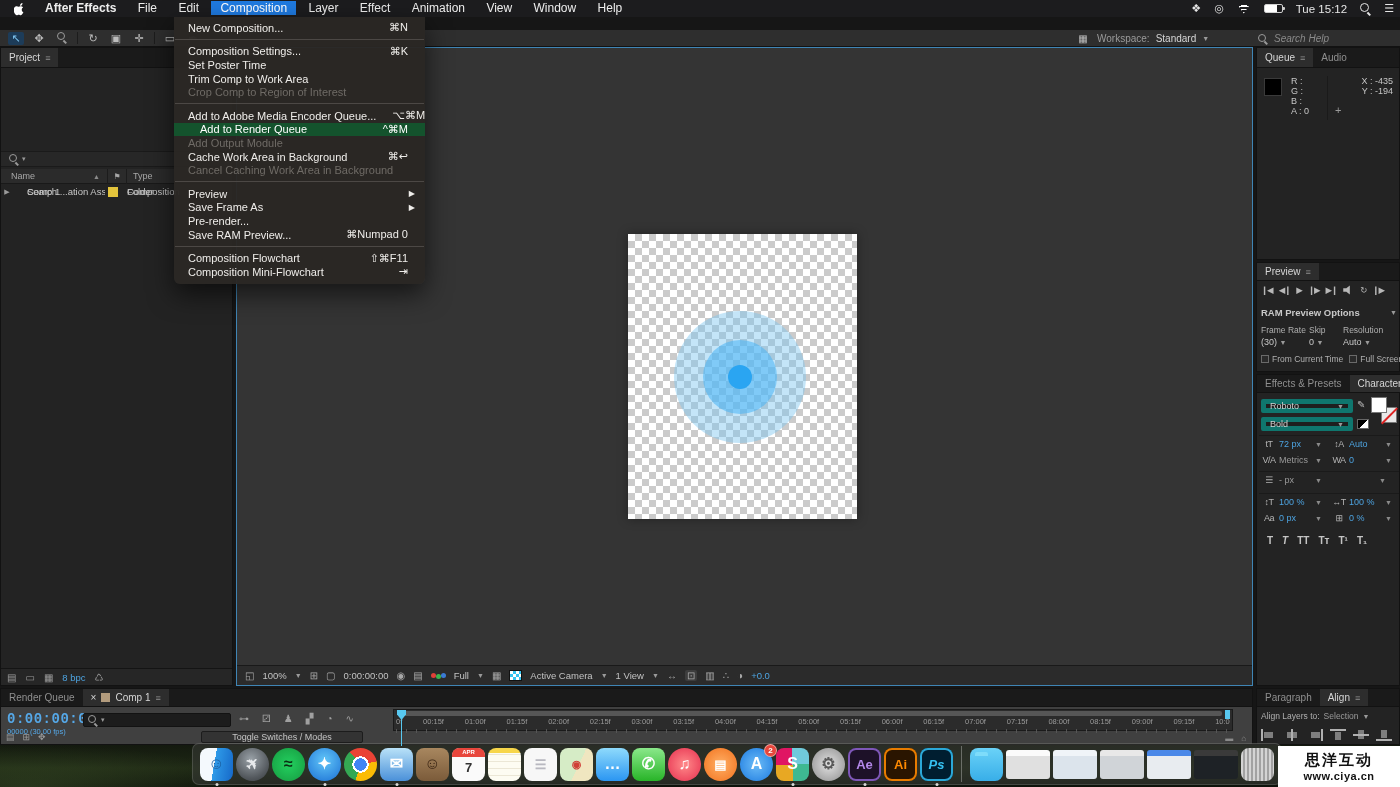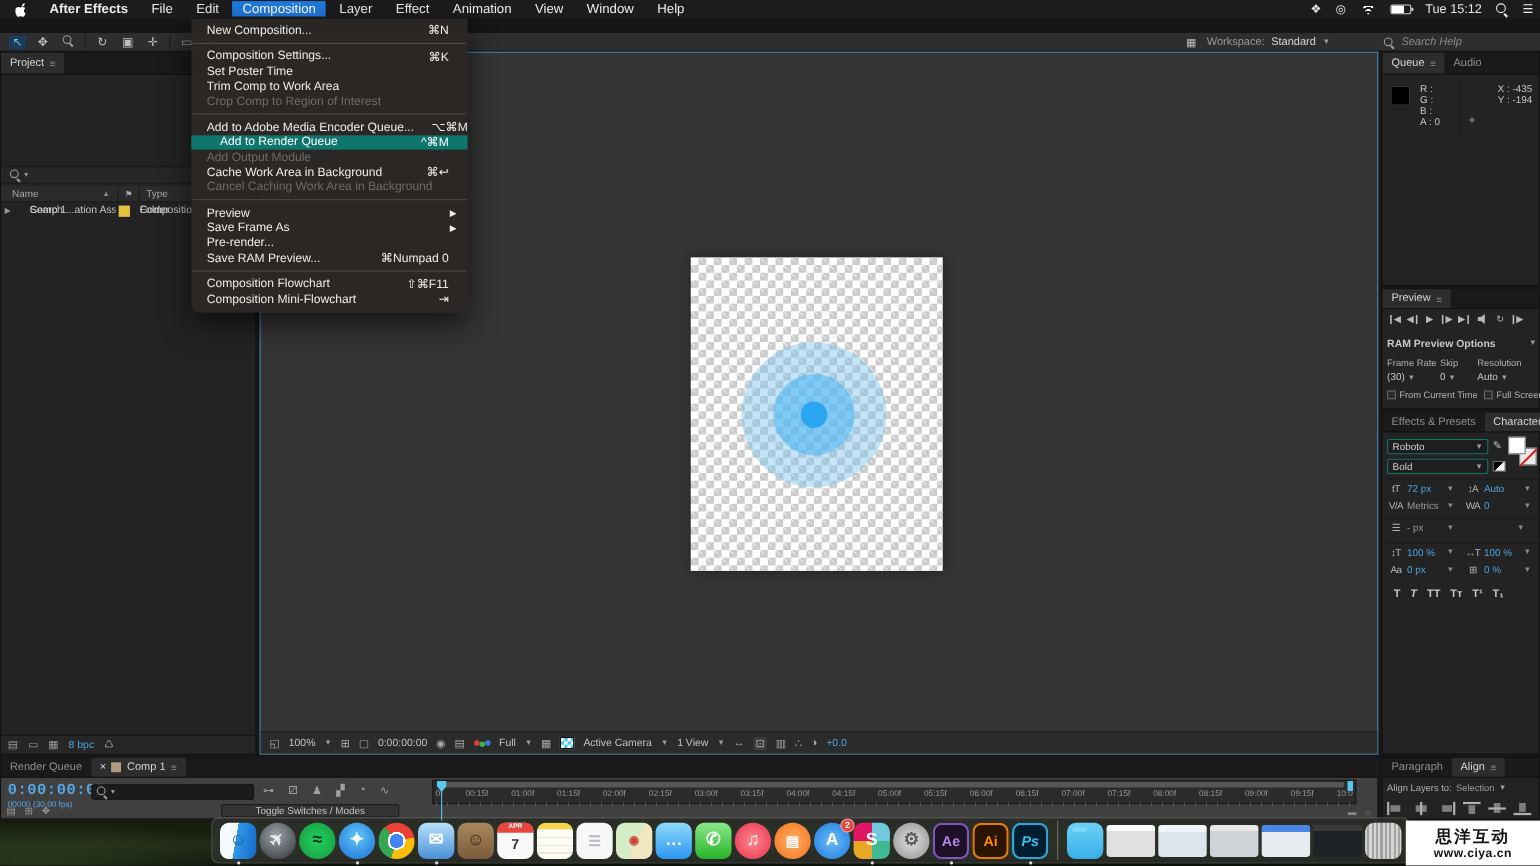--- a/index.html
+++ b/index.html
@@ -104,21 +104,21 @@
   #pv-labels { position:absolute; left:4px; top:62px; width:136px; font-size:8.5px; color:#b0b0b0; display:flex; }
   #pv-labels span:nth-child(1){ width:48px; } #pv-labels span:nth-child(2){ width:34px; } 
   #pv-vals { position:absolute; left:4px; top:74px; width:136px; font-size:9px; color:#c8c8c8; display:flex; align-items:center; }
   #pv-vals .g1 { width:48px; } #pv-vals .g2 { width:34px; }
   #pv-checks { position:absolute; left:4px; top:91px; width:140px; display:flex; gap:6px; font-size:8.5px; color:#b0b0b0; white-space:nowrap; overflow:hidden; }
   .cbx { width:8px; height:8px; border:1px solid #6a6a6a; background:#2a2a2a; display:inline-block; margin-right:3px; flex:none; }
   .chkitem { display:flex; align-items:center; }
 
   
   #char-panel { left:1256px; top:374px; width:144px; height:312px; }
-  .cfield { background:#1e1e1e; border:1px solid #0f766e; border-radius:2px; height:14px; display:flex; align-items:center; justify-content:space-between; padding:0 4px; font-size:9px; color:#d0d0d0; }
+  .cfield { background:#1e1e1e; border:5px solid #0f766e; border-radius:2px; height:14px; display:flex; align-items:center; justify-content:space-between; padding:0 4px; font-size:9px; color:#d0d0d0; }
   #char-font { position:absolute; left:4px; top:24px; width:92px; }
   #char-style { position:absolute; left:4px; top:42px; width:92px; }
   #char-eyed { position:absolute; left:100px; top:24px; font-size:10px; color:#b8b8b8; }
   #char-swatches { position:absolute; left:114px; top:22px; width:26px; height:26px; }
   #sw-stroke { position:absolute; right:0; bottom:0; width:16px; height:16px; background:#e8e8e8; border:1px solid #777; }
   #sw-stroke::after { content:""; position:absolute; left:-1px; top:-1px; width:22px; height:1.5px; background:#d22; transform:rotate(-45deg); transform-origin:0 0; top:15px; }
   #sw-fill { position:absolute; left:0; top:0; width:16px; height:16px; background:#fff; border:1px solid #777; }
   #char-bw { position:absolute; left:100px; top:44px; width:12px; height:10px; background:linear-gradient(135deg,#000 0 50%,#fff 50%); border:1px solid #666; }
   .crow { position:absolute; width:140px; left:2px; display:flex; align-items:center; font-size:9px; }
   .cic { width:20px; color:#b4b4b4; font-size:9px; text-align:center; flex:none; letter-spacing:-0.5px; }
@@ -161,21 +161,21 @@
   #tl-bottom { position:absolute; left:0; bottom:0; width:1251px; height:14px; display:flex; align-items:center; gap:8px; padding:0 5px; font-size:9px; color:#9a9a9a; }
   #toggle-btn { position:absolute; left:200px; bottom:1px; width:162px; height:12px; background:#333; border:1px solid #1c1c1c; border-radius:2px; font-size:9px; color:#c4c4c4; text-align:center; line-height:11px; }
   #tl-bot-right { position:absolute; right:6px; bottom:1px; display:flex; gap:8px; font-size:8px; color:#8a8a8a; }
 
   
   #comp-menu { position:absolute; left:174px; top:17px; width:251px; background:rgba(42,39,36,0.97); border-radius:0 0 6px 6px; box-shadow:0 10px 26px rgba(0,0,0,.6); padding:4px 0 5px; z-index:50; }
   .mi { display:flex; align-items:center; height:13.6px; padding:0 10px 0 14px; font-size:11px; color:#efedea; }
   .mi-l { flex:1; white-space:nowrap; }
   .mi-s { margin-left:16px; white-space:nowrap; }
   .mi-a { width:7px; text-align:right; font-size:8px; }
-  .mi.hl { background:#0f766e; color:#fff;padding-left:26px; }
+  .mi.hl { background:#14532d; color:#fff;padding-left:26px; }
   .mi.dis { color:#6f6b66; }
   .mi.sep { height:1px; background:#4c4845; margin:4.5px 1px; padding:0; }
 
   
   #dock-strip { position:absolute; left:0; top:745px; width:1400px; height:42px; background:linear-gradient(180deg,#141a0f,#1d2714 55%,#0c110a); }
   #dock-strip::before { content:""; position:absolute; left:0; top:0; width:260px; height:42px; background:radial-gradient(ellipse at 10% 100%, rgba(90,120,60,.35), rgba(0,0,0,0) 70%); }
   #dockbar { position:absolute; left:192px; bottom:2px; height:42px; background:rgba(58,60,56,.55); border:1px solid rgba(255,255,255,.14); border-radius:7px; display:flex; align-items:center; padding:0 7px; gap:3px; }
   .dock-item { width:33px; height:33px; border-radius:8px; position:relative; display:flex; align-items:center; justify-content:center; font-weight:bold; flex:none; }
   .dock-item.circle { border-radius:50%; }
   .dock-item.win { width:44px; height:29px; border-radius:3px; }

